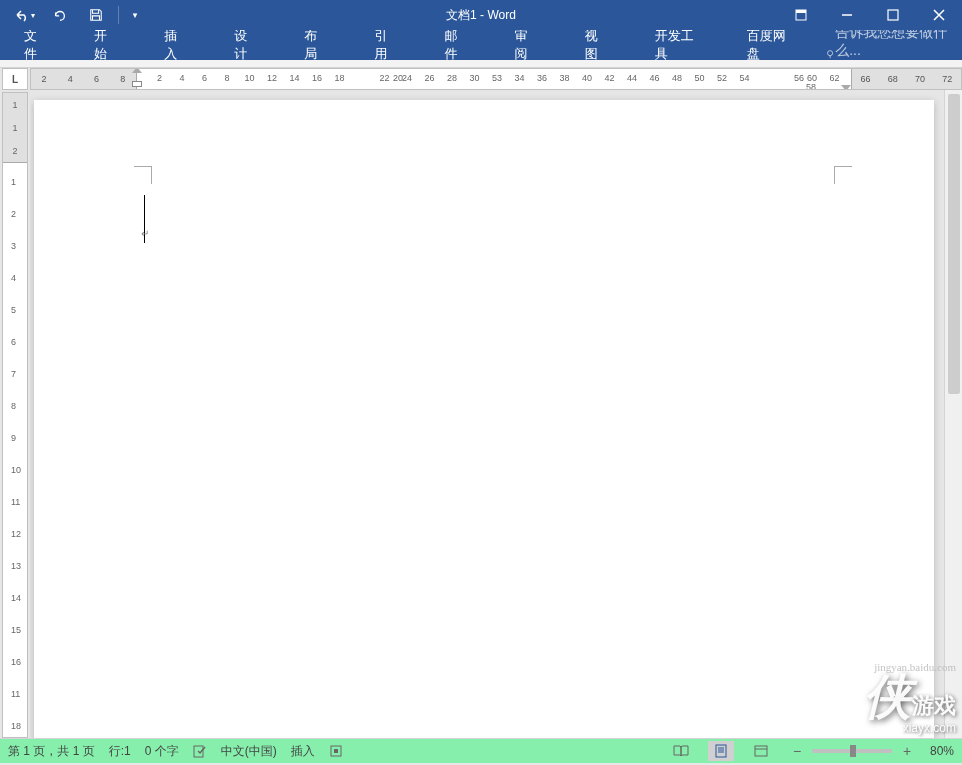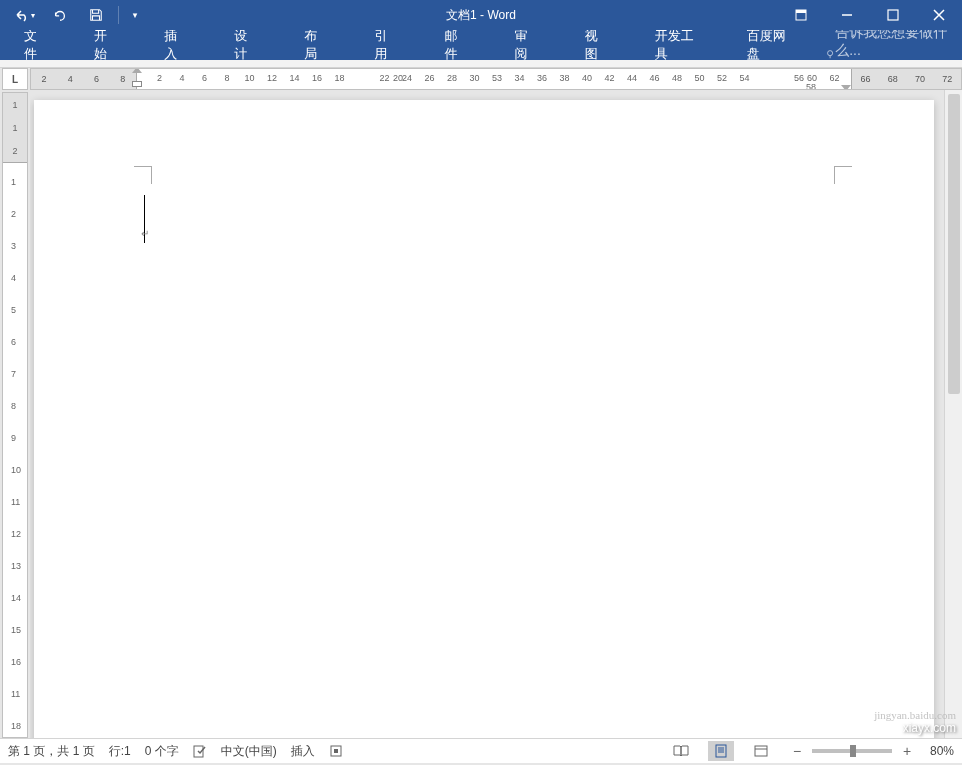--- a/index.html
+++ b/index.html
@@ -52,21 +52,21 @@
 .page-corner { position: absolute; width: 18px; height: 18px; }
 .page-corner.tl { left: 100px; top: 66px; border-left: 1px solid #aaa; border-bottom: 1px solid #aaa; transform: rotate(180deg); }
 .page-corner.tr { right: 82px; top: 66px; border-right: 1px solid #aaa; border-bottom: 1px solid #aaa; transform: rotate(180deg); }
 .cursor-caret { position: absolute; left: 110px; top: 95px; width: 1px; height: 48px; background: #000; }
 .para-mark { position: absolute; left: 107px; top: 128px; font-size: 10px; color: #888; }
 
 .v-scrollbar { width: 18px; background: #f0f0f0; border-left: 1px solid #d4d4d4; position: relative; }
 .v-scroll-thumb { position: absolute; left: 3px; top: 4px; width: 12px; height: 300px; background: #cdcdcd; border-radius: 2px; }
 
 
-.statusbar { height: 25px; background: #ffffff; border-top: 1px solid #d4d4d4; display: flex; align-items: center; font-size: 12px; color: #444; padding: 0 8px; gap: 14px; }
+.statusbar { height: 25px; background: #86efac; border-top: 1px solid #d4d4d4; display: flex; align-items: center; font-size: 12px; color: #444; padding: 0 8px; gap: 14px; }
 .status-item { display: flex; align-items: center; gap: 4px; cursor: pointer; }
 .statusbar .spacer { flex: 1; }
 .view-btn { width: 26px; height: 20px; display: flex; align-items: center; justify-content: center; cursor: pointer; color: #666; }
 .view-btn.active { background: #d0d0d0; color: #2b579a; }
 .zoom-slider { display: flex; align-items: center; gap: 6px; }
 .zoom-track { width: 80px; height: 4px; background: #c0c0c0; position: relative; }
 .zoom-thumb { position: absolute; left: 38px; top: -4px; width: 6px; height: 12px; background: #888; }
 .zoom-btn { width: 18px; height: 18px; display: flex; align-items: center; justify-content: center; cursor: pointer; color: #666; font-size: 14px; }
 
 
@@ -293,14 +293,15 @@
     <div class="zoom-track">
         <div class="zoom-thumb"></div>
       </div>
     <div class="zoom-btn">+</div>
   </div>
   <div class="status-item">80%</div>
 </div>
 
 <div class="watermark">
   <div class="sub">jingyan.baidu.com</div>
+  <div><span class="big">侠</span><span style="font-size:22px;font-weight:bold;text-shadow:1px 1px 4px rgba(0,0,0,0.6)">游戏</span></div>
   <div style="font-size:12px;text-shadow:1px 1px 3px rgba(0,0,0,0.6)">xiayx.com</div>
 </div>
 
 </body></html>

